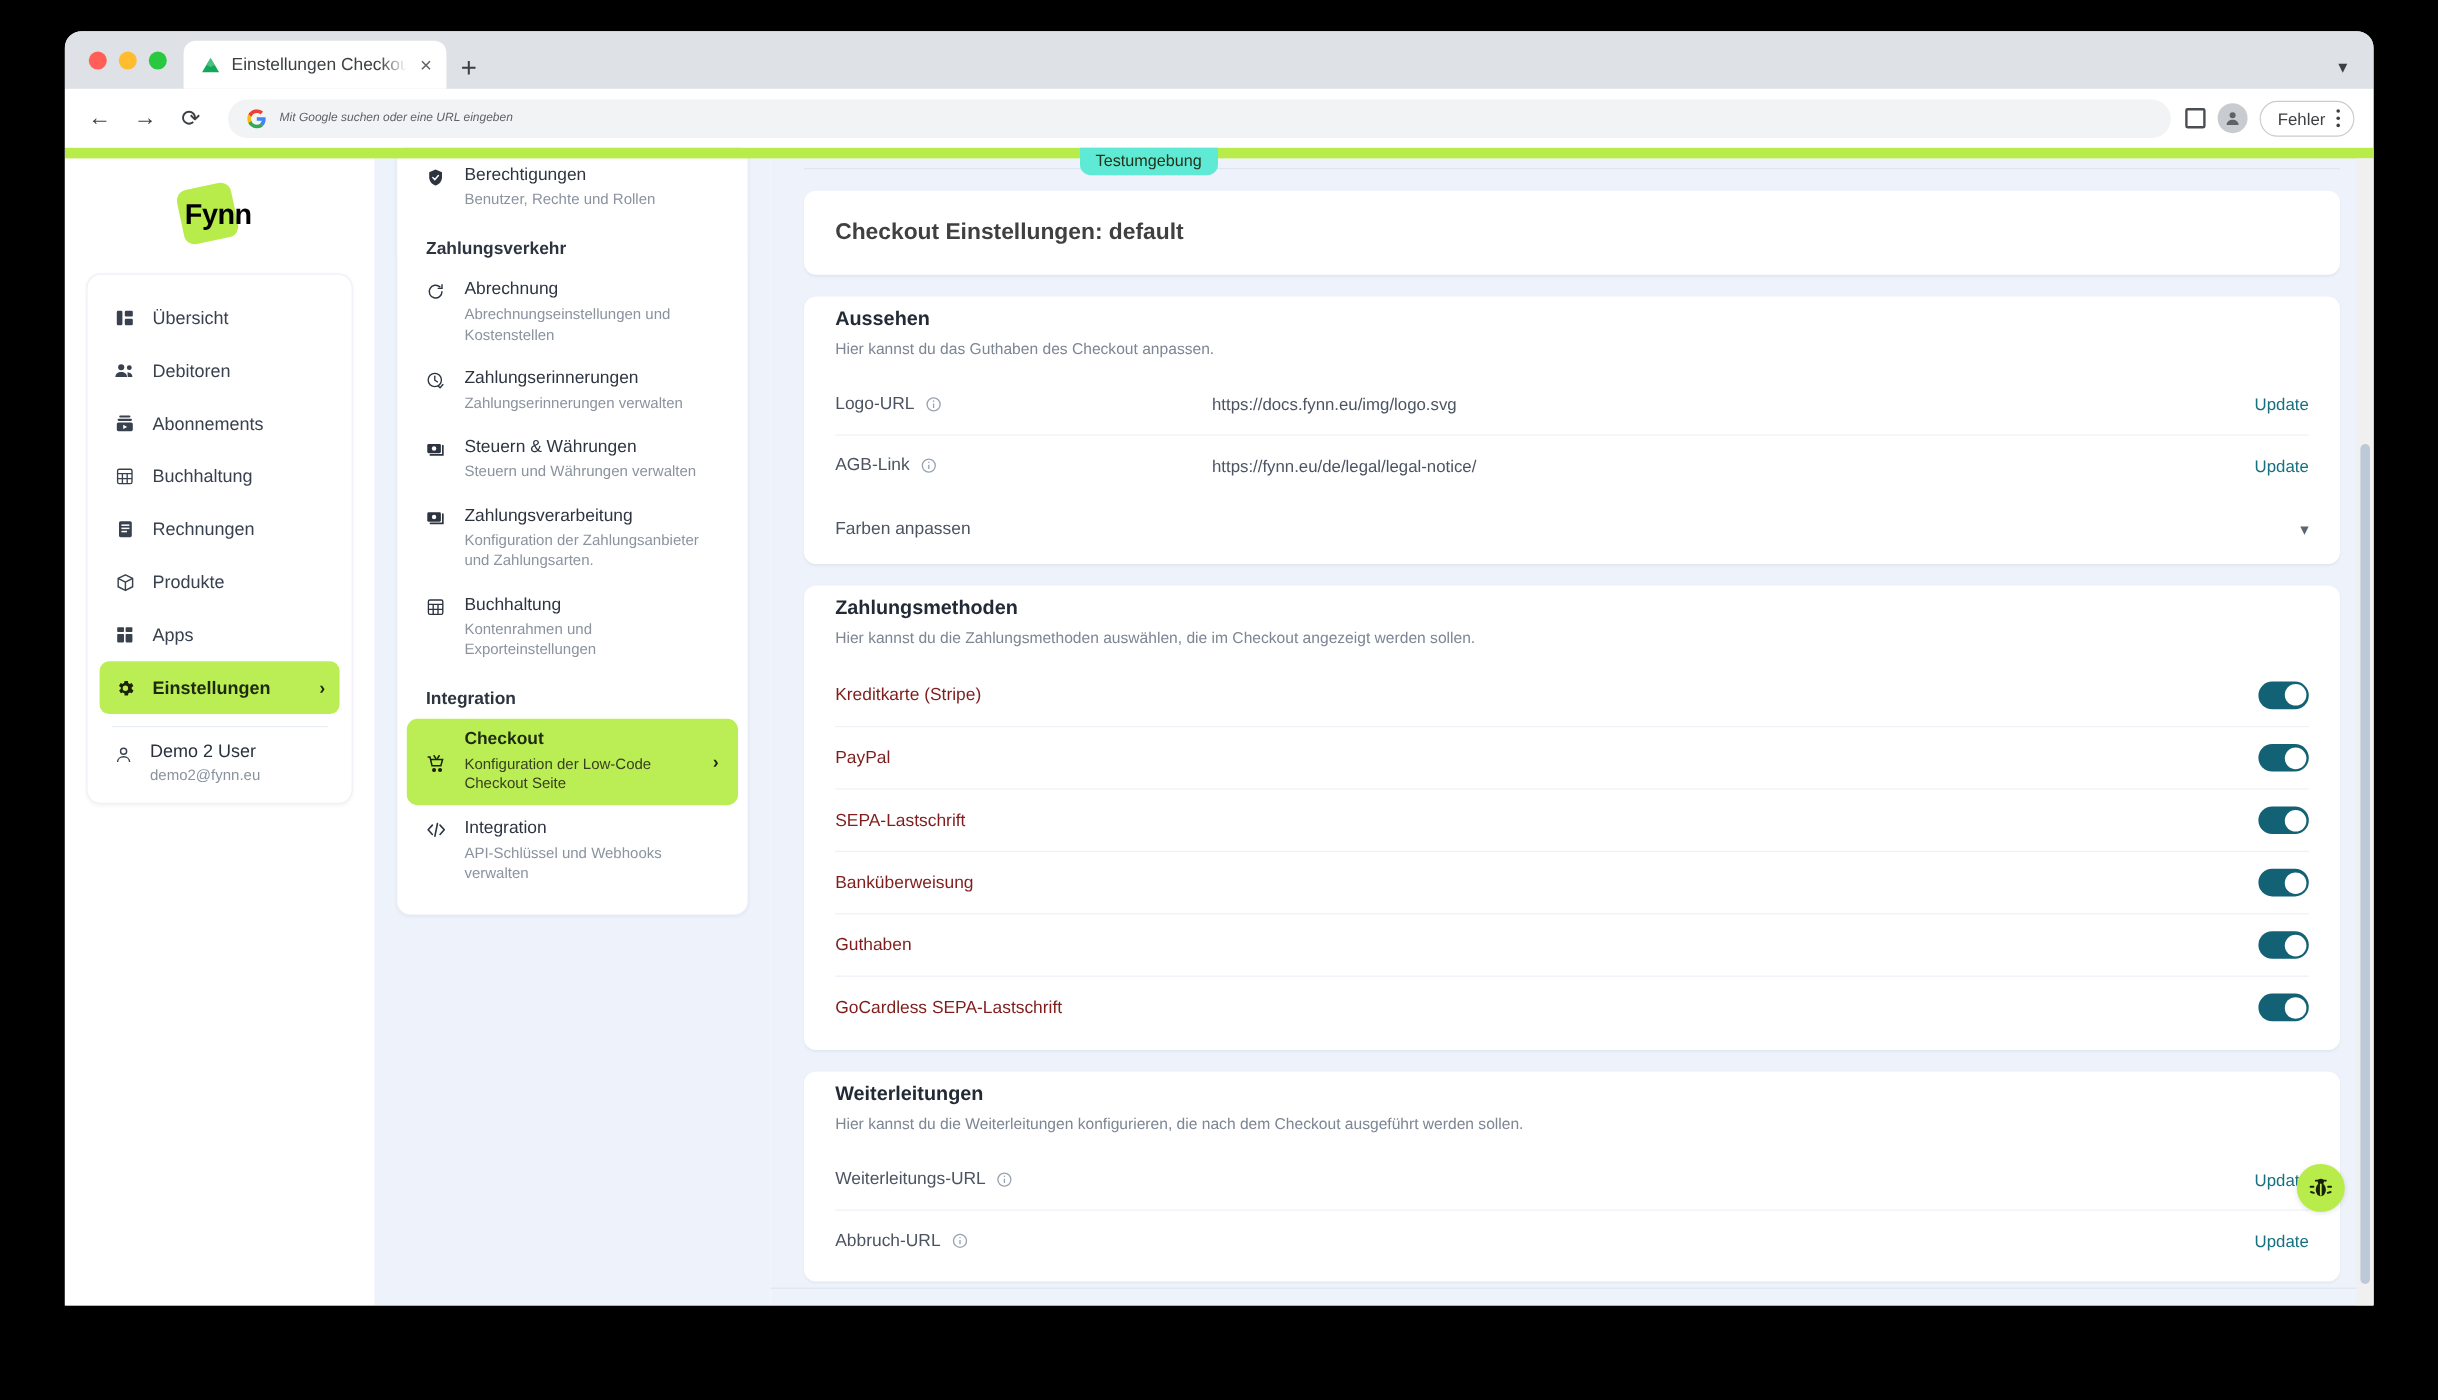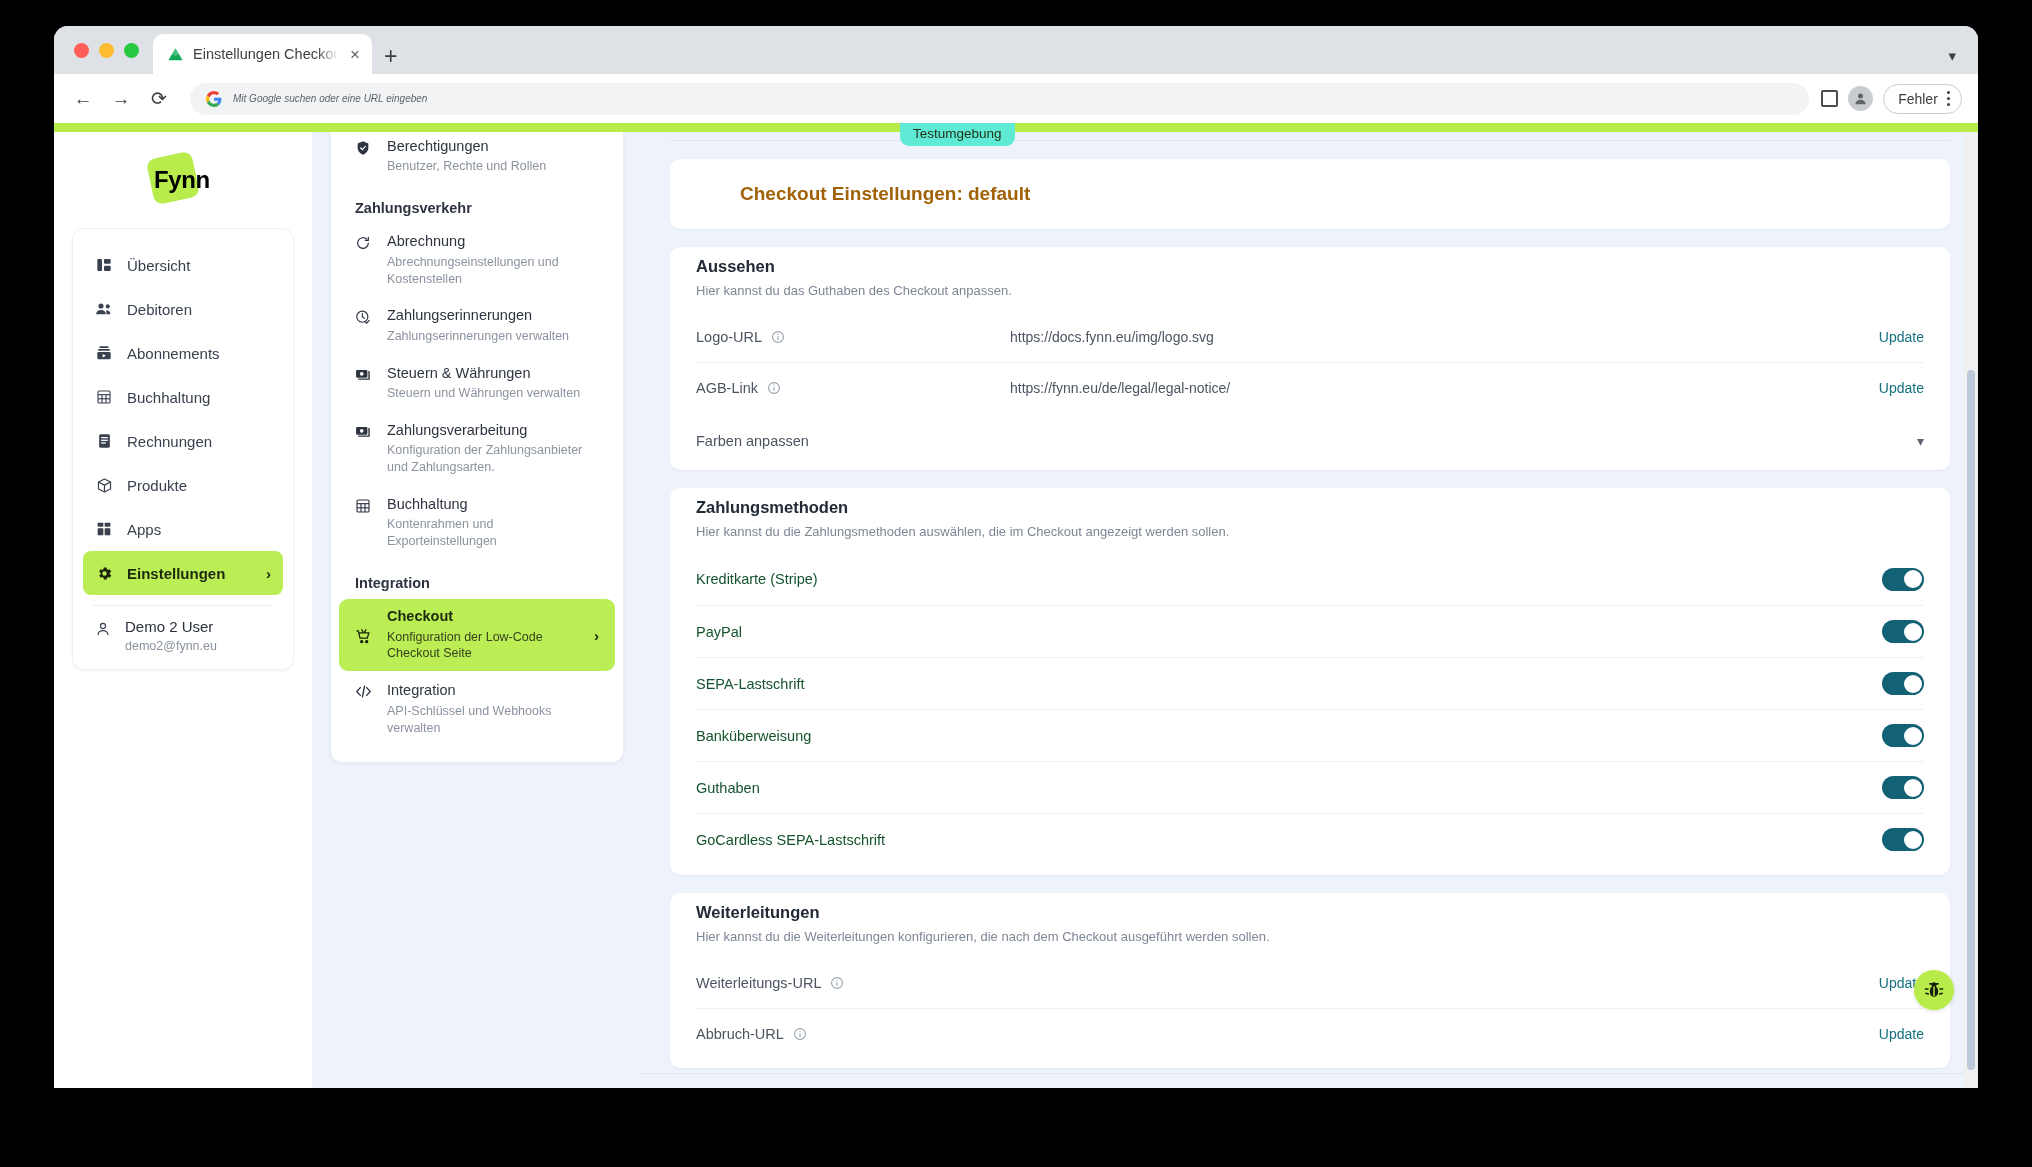--- a/index.html
+++ b/index.html
@@ -222,21 +222,21 @@
   }
   #main-toprule { height: 1px; background: #dfe5f1; margin: 8px 0 0 0; }
   .card {
     background: #ffffff;
     border-radius: 10px;
     box-shadow: 0 1px 2px rgba(30,45,85,0.06);
     margin-top: 18px;
     padding: 10px 26px;
   }
   #page-title-card { padding: 24px 26px; }
-  #page-title { font-size: 19px; font-weight: 600; color: #a16207; margin-left: 44px; }
+  #page-title { font-size: 19px; font-weight: 600; color: #404040; }
 
   .section-title { font-size: 16.5px; font-weight: 600; color: #222a35; }
   .section-desc { font-size: 13px; color: #7d8694; margin-top: 7px; }
 
   .row {
     display: flex; align-items: center;
     min-height: 50px; padding: 4px 0;
     border-top: 1px solid #edf0f5;
   }
   .row.first { border-top: none; margin-top: 14px; }
@@ -248,21 +248,21 @@
   .info-icon { width: 14px; height: 14px; flex: 0 0 14px; }
   .row-value { flex: 1; font-size: 14px; color: #4c5462; }
   .row-action { font-size: 14px; color: #15707f; cursor: pointer; }
 
   .toggle-row {
     display: flex; align-items: center;
     min-height: 52px; padding: 4px 0;
     border-top: 1px solid #edf0f5;
   }
   .toggle-row.first { border-top: none; margin-top: 14px; }
-  .toggle-label { flex: 1; font-size: 14.5px; color: #14532d; }
+  .toggle-label { flex: 1; font-size: 14.5px; color: #7f1d1d; }
   .toggle {
     width: 42px; height: 23px; border-radius: 12px;
     background: #136174; position: relative;
     cursor: pointer; flex: 0 0 42px;
   }
   .toggle .knob {
     position: absolute; right: 2.5px; top: 2.5px;
     width: 18px; height: 18px; border-radius: 50%;
     background: #ffffff;
   }

